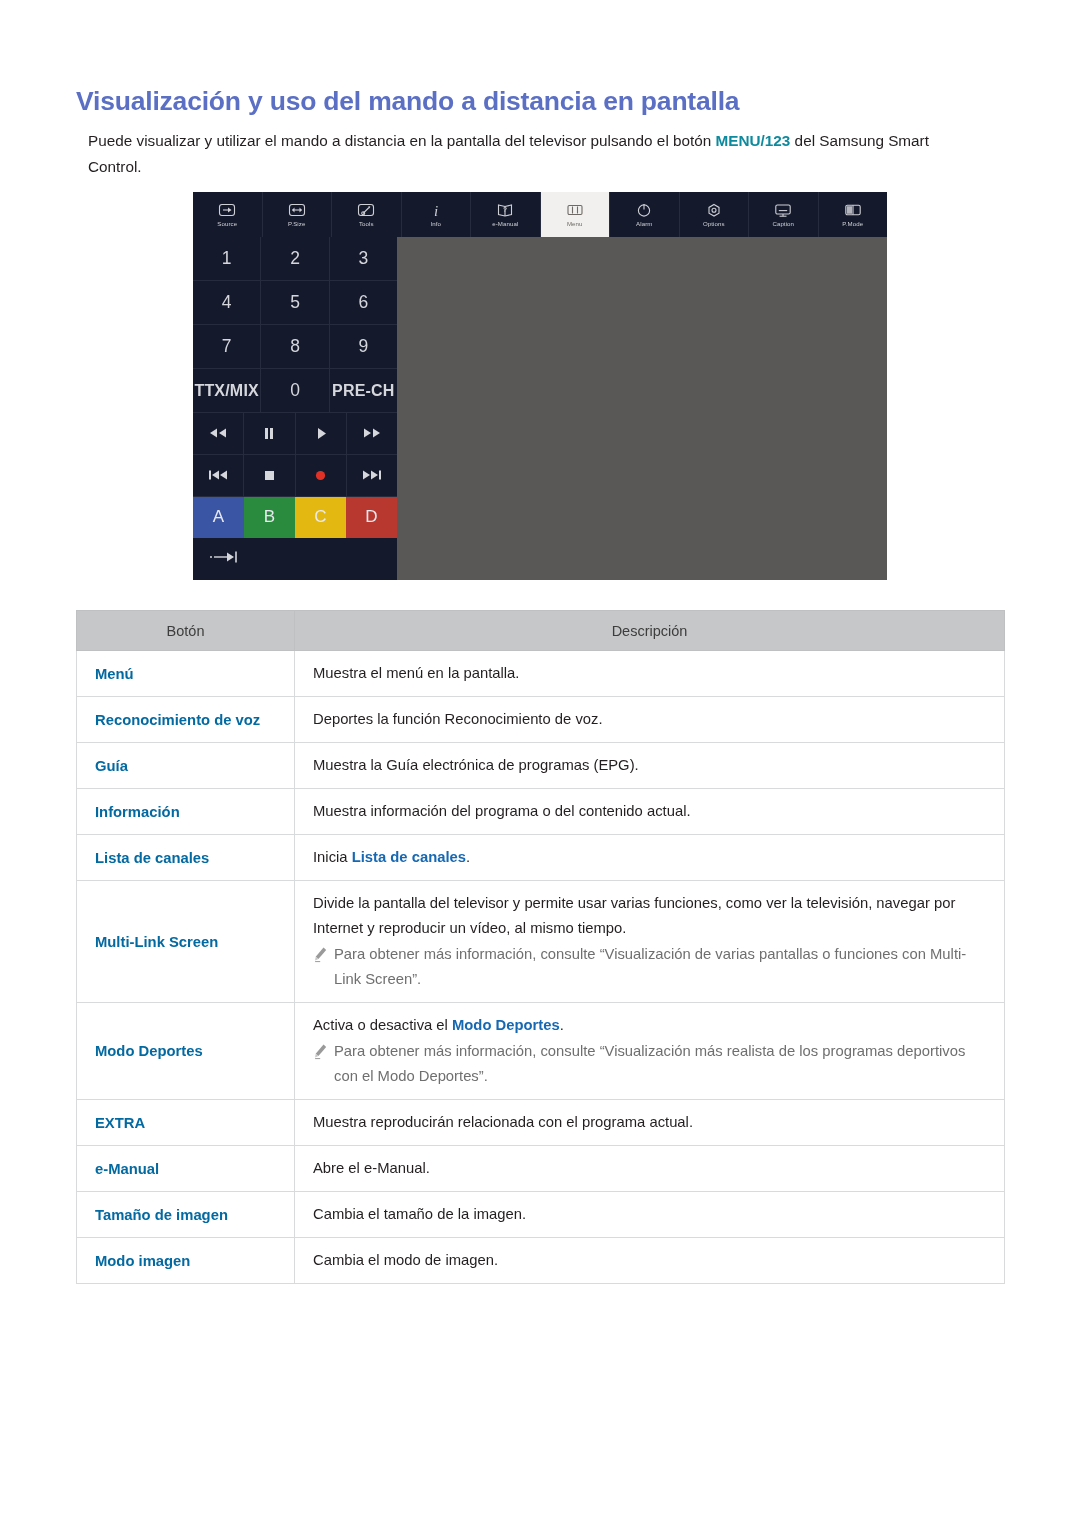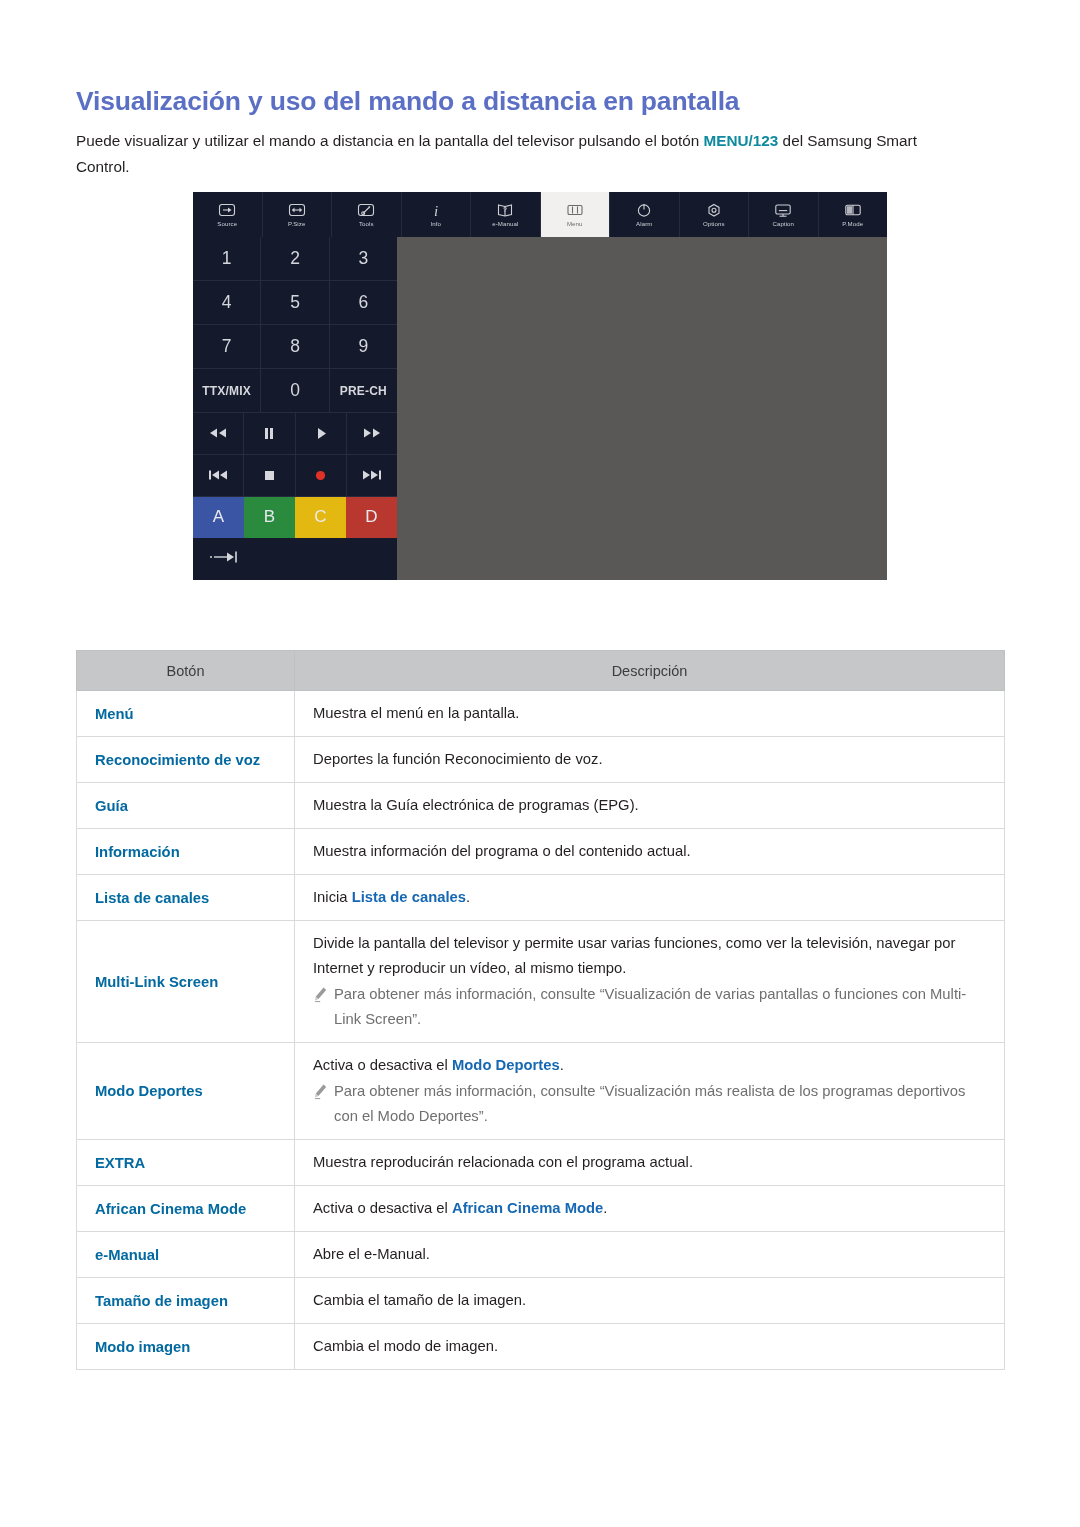--- a/index.html
+++ b/index.html
@@ -33,21 +33,21 @@
     font-size: 26.5px;
     font-weight: bold;
     color: #5b6fc4;
     letter-spacing: -0.2px;
     line-height: 1.2;
   }
 
   
   .intro {
     position: absolute;
-    left: 76px;
+    left: 88px;
     top: 113px;
     width: 870px;
     font-size: 15.3px;
     line-height: 26px;
     color: #231f20;
   }
   .intro .hl {
     color: #0d8a9e;
     font-weight: bold;
   }
@@ -127,21 +127,21 @@
     align-items: center;
     justify-content: center;
     color: #d6d7dd;
     font-size: 17.5px;
     border-right: 1px solid #262c3d;
     border-bottom: 1px solid #262c3d;
     box-sizing: border-box;
   }
   .numcell:last-child { border-right: none; }
   .numcell.small {
-    font-size: 12px;
+    font-size: 16px;
     font-weight: bold;
     letter-spacing: 0.2px;
   }
 
   .mediarow {
     display: flex;
     height: 44px;
   }
   .mediacell {
     flex: 1 1 0;
@@ -180,21 +180,20 @@
   .tablewrap {
     position: absolute;
     left: 76px;
     top: 610px;
     width: 928px;
   }
   table.btntable {
     border-collapse: collapse;
     width: 928px;
     table-layout: fixed;
-    margin-top: 40px;
   }
   table.btntable td, table.btntable th {
     border: 1px solid #d9dadc;
     vertical-align: middle;
     box-sizing: border-box;
   }
   table.btntable thead th {
     background: #c6c7c9;
     color: #3d3d3d;
     font-size: 14.5px;
@@ -516,24 +515,20 @@
   <line x1="2.1" y1="15.6" x2="7.2" y2="15.6" stroke="#9a9a9a" stroke-width="1"></line>
 </svg></span>
         <span class="ntext">Para obtener más información, consulte “Visualización más realista de los programas deportivos con el Modo Deportes”.</span>
       </div></td>
           </tr>
           <tr>
             <td class="btncell">EXTRA</td>
             <td class="desccell"><span>Muestra reproducirán relacionada con el programa actual.</span></td>
           </tr>
           <tr>
-            <td class="btncell">African Cinema Mode</td>
-            <td class="desccell"><span>Activa o desactiva el </span><span class="blue">African Cinema Mode</span><span>.</span></td>
-          </tr>
-          <tr>
             <td class="btncell">e-Manual</td>
             <td class="desccell"><span>Abre el e-Manual.</span></td>
           </tr>
           <tr>
             <td class="btncell">Tamaño de imagen</td>
             <td class="desccell"><span>Cambia el tamaño de la imagen.</span></td>
           </tr>
           <tr>
             <td class="btncell">Modo imagen</td>
             <td class="desccell"><span>Cambia el modo de imagen.</span></td>

